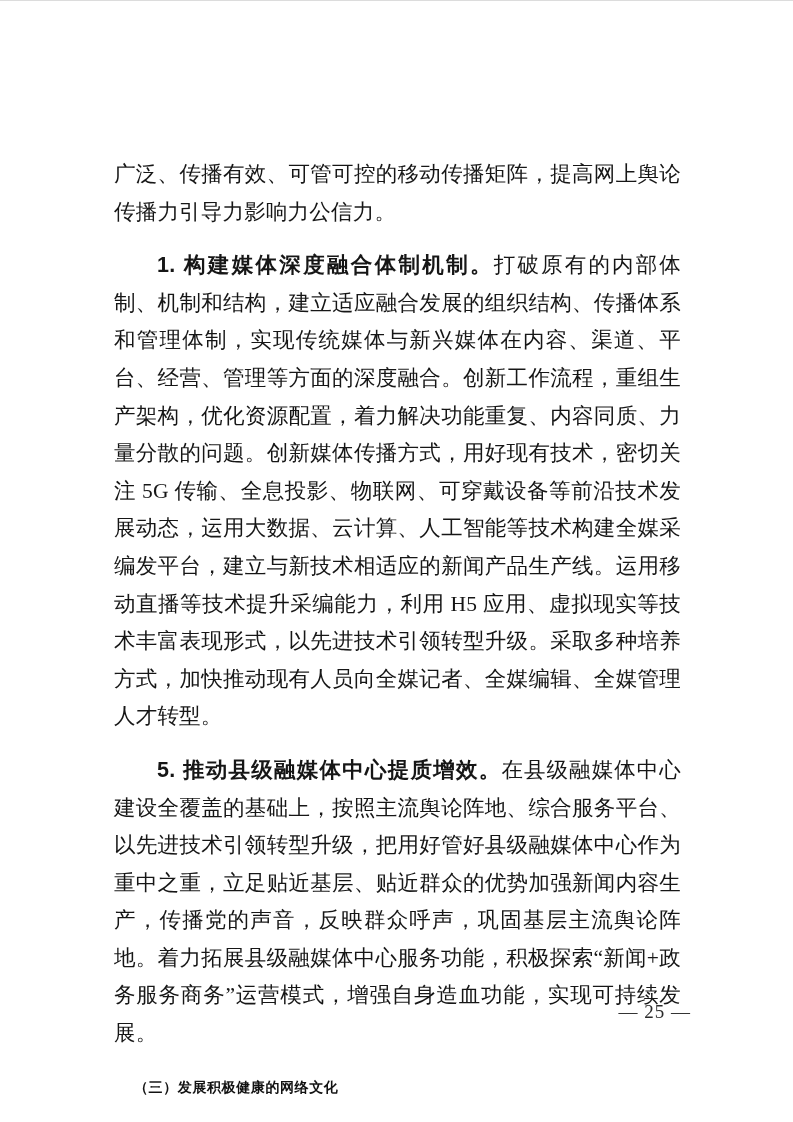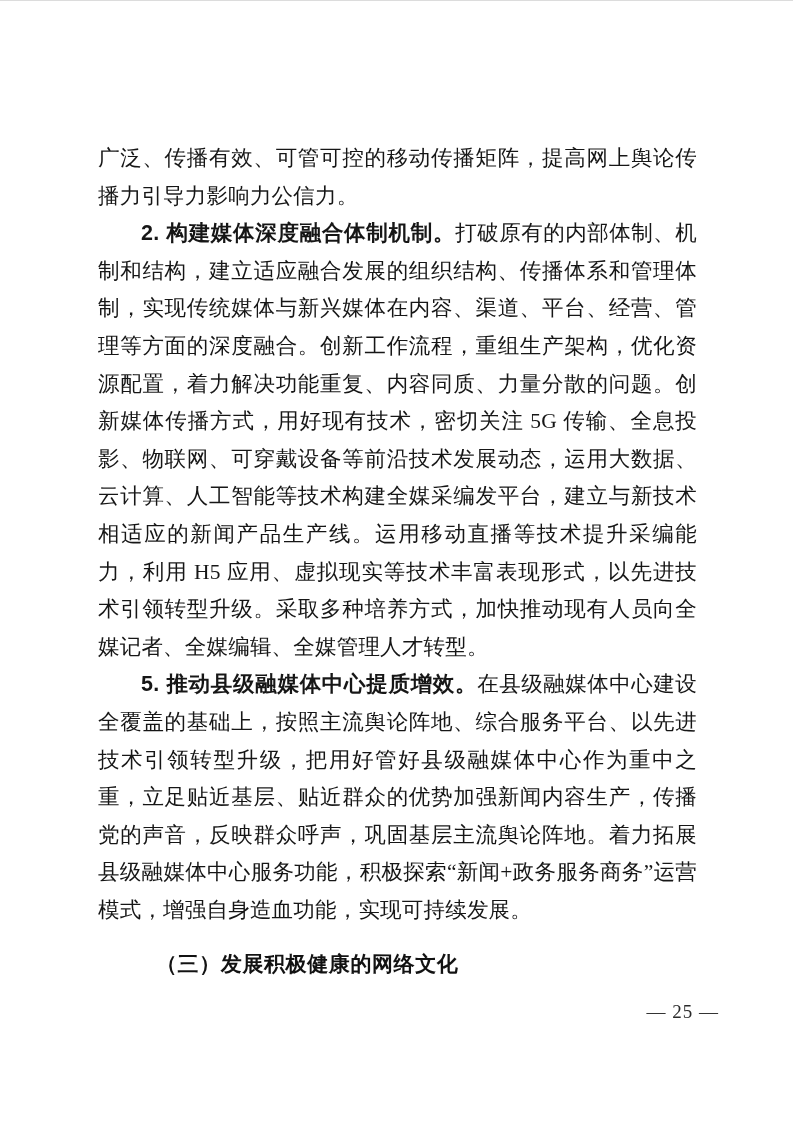--- a/index.html
+++ b/index.html
@@ -23,67 +23,66 @@
     top: 139px;
     width: 599px;
     font-size: 21.5px;
     line-height: 37.6px;
     color: #161616;
     text-align: justify;
     text-justify: inter-character;
     letter-spacing: 0.2px;
   }
   .body-text p {
-    margin: 0;
+    margin: 16px;
     padding: 0;
     text-indent: 2em;
   }
   .body-text p.no-indent {
     text-indent: 0;
   }
   .lead {
     font-weight: 700;
     font-family: "Liberation Sans", sans-serif;
     letter-spacing: 0.4px;
   }
   .section-heading {
-    margin: 16px;
+    margin: 8px;
     padding: 0;
     text-indent: 2em;
-    font-size: 21px;
+    font-size: 14px;
     line-height: 37.6px;
     font-weight: 700;
     font-family: "Liberation Sans", sans-serif;
     letter-spacing: 0.6px;
     color: #121212;
   }
   .page-number {
     position: absolute;
     top: 1000px;
     left: 0;
     width: 691px;
     text-align: right;
     font-size: 19px;
     line-height: 22px;
     color: #2a2a2a;
     font-family: "Liberation Serif", serif;
     letter-spacing: 1px;
-    padding-left: 28px;
   }
 </style>
 </head>
 <body>
 
 <div class="page">
 
   <div class="body-text">
 
     <p class="no-indent"><span>广泛、传播有效、可管可控的移动传播矩阵，提高网上舆论传播力引导力影响力公信力。</span></p>
 
-    <p><span class="lead">2. 构建媒体深度融合体制机制。</span><span>打破原有的内部体制、机制和结构，建立适应融合发展的组织结构、传播体系和管理体制，实现传统媒体与新兴媒体在内容、渠道、平台、经营、管理等方面的深度融合。创新工作流程，重组生产架构，优化资源配置，着力解决功能重复、内容同质、力量分散的问题。创新媒体传播方式，用好现有技术，密切关注 5G 传输、全息投影、物联网、可穿戴设备等前沿技术发展动态，运用大数据、云计算、人工智能等技术构建全媒采编发平台，建立与新技术相适应的新闻产品生产线。运用移动直播等技术提升采编能力，利用 H5 应用、虚拟现实等技术丰富表现形式，以先进技术引领转型升级。采取多种培养方式，加快推动现有人员向全媒记者、全媒编辑、全媒管理人才转型。</span></p>
+    <p><span class="lead">1. 构建媒体深度融合体制机制。</span><span>打破原有的内部体制、机制和结构，建立适应融合发展的组织结构、传播体系和管理体制，实现传统媒体与新兴媒体在内容、渠道、平台、经营、管理等方面的深度融合。创新工作流程，重组生产架构，优化资源配置，着力解决功能重复、内容同质、力量分散的问题。创新媒体传播方式，用好现有技术，密切关注 5G 传输、全息投影、物联网、可穿戴设备等前沿技术发展动态，运用大数据、云计算、人工智能等技术构建全媒采编发平台，建立与新技术相适应的新闻产品生产线。运用移动直播等技术提升采编能力，利用 H5 应用、虚拟现实等技术丰富表现形式，以先进技术引领转型升级。采取多种培养方式，加快推动现有人员向全媒记者、全媒编辑、全媒管理人才转型。</span></p>
 
     <p><span class="lead">5. 推动县级融媒体中心提质增效。</span><span>在县级融媒体中心建设全覆盖的基础上，按照主流舆论阵地、综合服务平台、以先进技术引领转型升级，把用好管好县级融媒体中心作为重中之重，立足贴近基层、贴近群众的优势加强新闻内容生产，传播党的声音，反映群众呼声，巩固基层主流舆论阵地。着力拓展县级融媒体中心服务功能，积极探索“新闻+政务服务商务”运营模式，增强自身造血功能，实现可持续发展。</span></p>
 
     <h3 class="section-heading">（三）发展积极健康的网络文化</h3>
 
   </div>
 
   <div class="page-number">— 25 —</div>
 
 </div>

